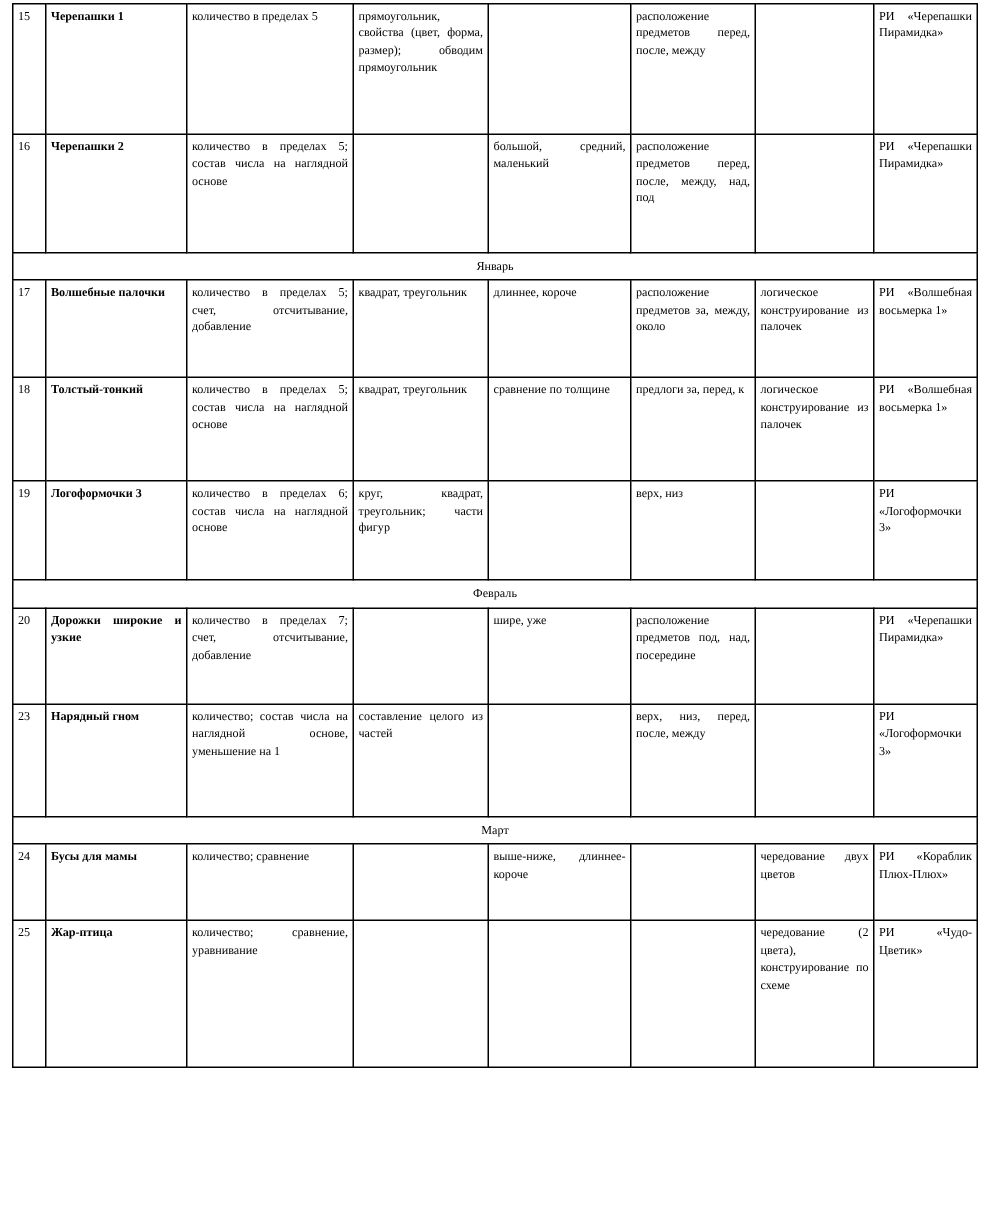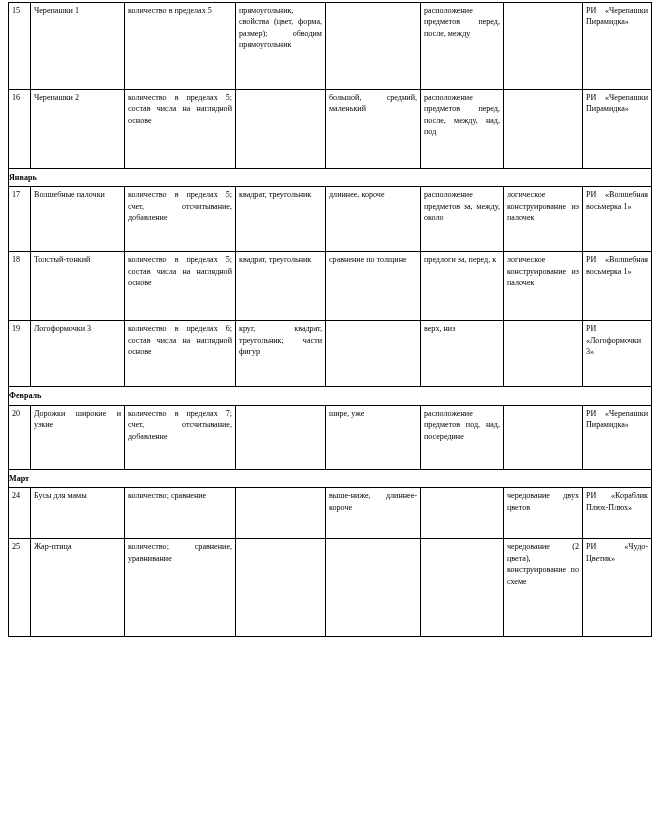--- a/index.html
+++ b/index.html
@@ -38,34 +38,34 @@
     hyphens: manual;
   }
   td.col-num {
     width: 22px;
     text-align: center;
     vertical-align: top;
     padding-top: 2px;
   }
   td.col-theme {
     width: 94px;
-    font-weight: normal;
+    font-weight: bold;
     text-align: left;
   }
   td.col-quantity { width: 111px; border-radius: 29px; }
   td.col-shape    { width: 90px; margin-top: 13px; }
   td.col-size     { width: 95px; }
   td.col-space    { width: 83px; border-radius: 26px; }
   td.col-logic    { width: 79px; }
   td.col-game     { width: 69px; text-align: left; }
 
   tr.month-row td {
-    text-align: left;
+    text-align: center;
     padding: 3px 0 3px 0;
-    font-weight: bold;
+    font-weight: normal;
     vertical-align: middle;
   }
 </style>
 </head>
 <body>
 
 <div class="page">
   <table class="curriculum">
     <colgroup>
       <col style="width:22px">
@@ -148,20 +148,30 @@
         <td class="col-quantity">количество в пределах 7; счет, отсчитывание, добавление</td>
         <td class="col-shape"></td>
         <td class="col-size">шире, уже</td>
         <td class="col-space">расположение предметов под, над, посередине</td>
         <td class="col-logic"></td>
         <td class="col-game">РИ «Черепашки Пирамидка»</td>
       </tr>
 
 
 
+      <tr style="height:75px">
+        <td class="col-num">23</td>
+        <td class="col-theme">Нарядный гном</td>
+        <td class="col-quantity">количество; состав числа на наглядной основе, уменьшение на 1</td>
+        <td class="col-shape">составление целого из частей</td>
+        <td class="col-size"></td>
+        <td class="col-space">верх, низ, перед, после, между</td>
+        <td class="col-logic"></td>
+        <td class="col-game">РИ «Логоформочки 3»</td>
+      </tr>
 
       <tr class="month-row" style="height:18px">
         <td colspan="8">Март</td>
       </tr>
 
       <tr style="height:51px">
         <td class="col-num">24</td>
         <td class="col-theme">Бусы для мамы</td>
         <td class="col-quantity">количество; сравнение</td>
         <td class="col-shape"></td>

